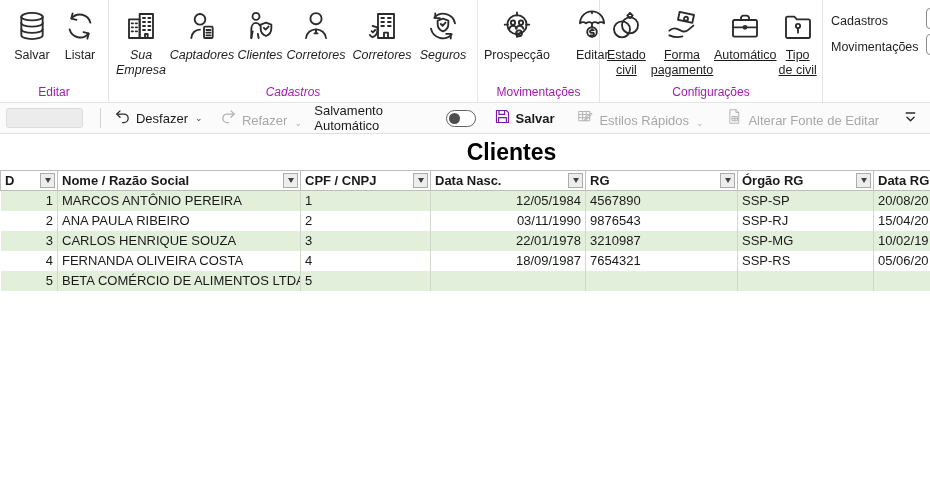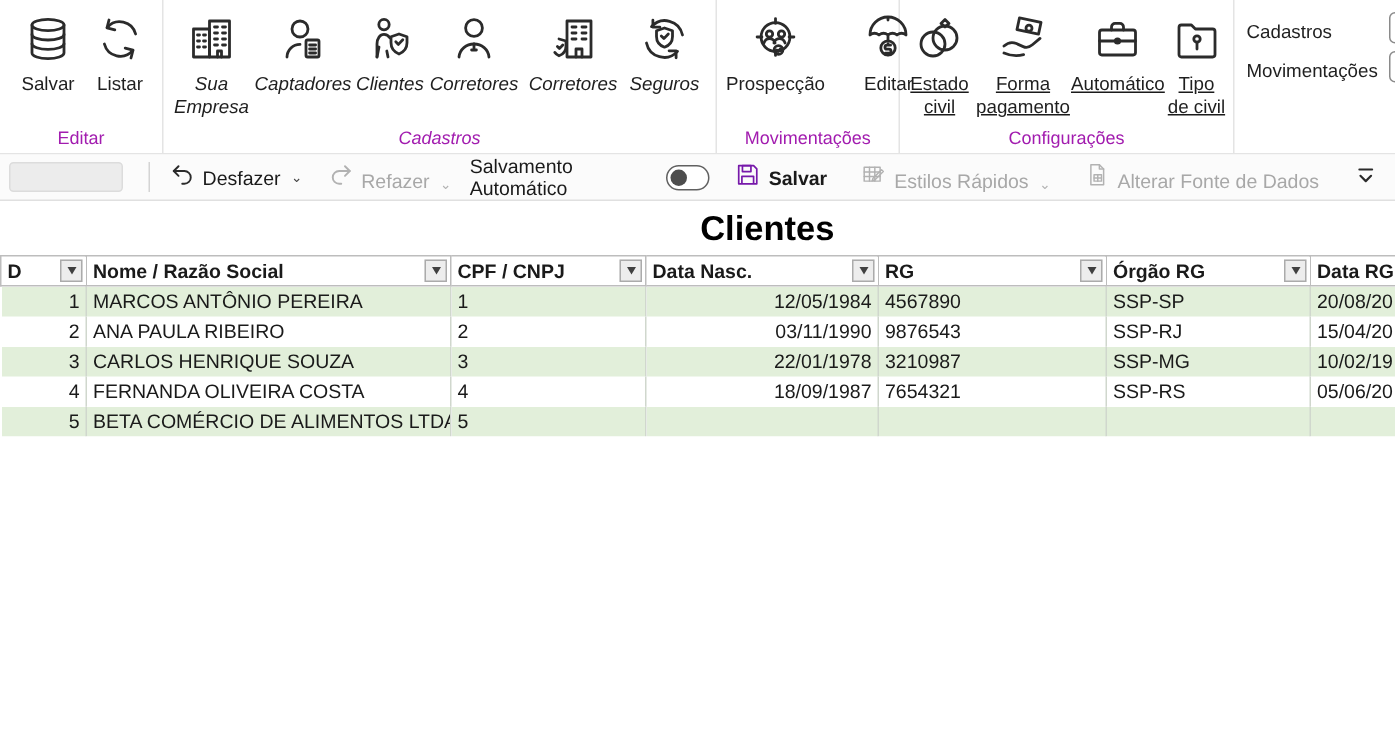--- a/index.html
+++ b/index.html
@@ -296,21 +296,21 @@
   <div class="gap14"></div>
   <div class="qbtn disabled">
     <span><svg viewBox="0 0 24 24">
           <g class="icon-stroke">
       <path d="M6 2.5h8l4 4v15H6z"></path>
             <path d="M14 2.5v4h4"></path>
       <rect x="9" y="12" width="7" height="6"></rect>
             <path d="M9 15h7M12.5 12v6"></path>
     </g>
         </svg></span>
-    <span>Alterar Fonte de Dados</span>
+    <span>Alterar Fonte de Editar</span>
   </div>
   <div class="gap14"></div>
   <div class="qbtn">
     <span><svg viewBox="0 0 24 24">
           <g class="icon-stroke" style="stroke-width:2">
       <path d="M6 7h12"></path>
             <path d="M7 13l5 5 5-5"></path>
     </g>
         </svg></span>
   </div>

